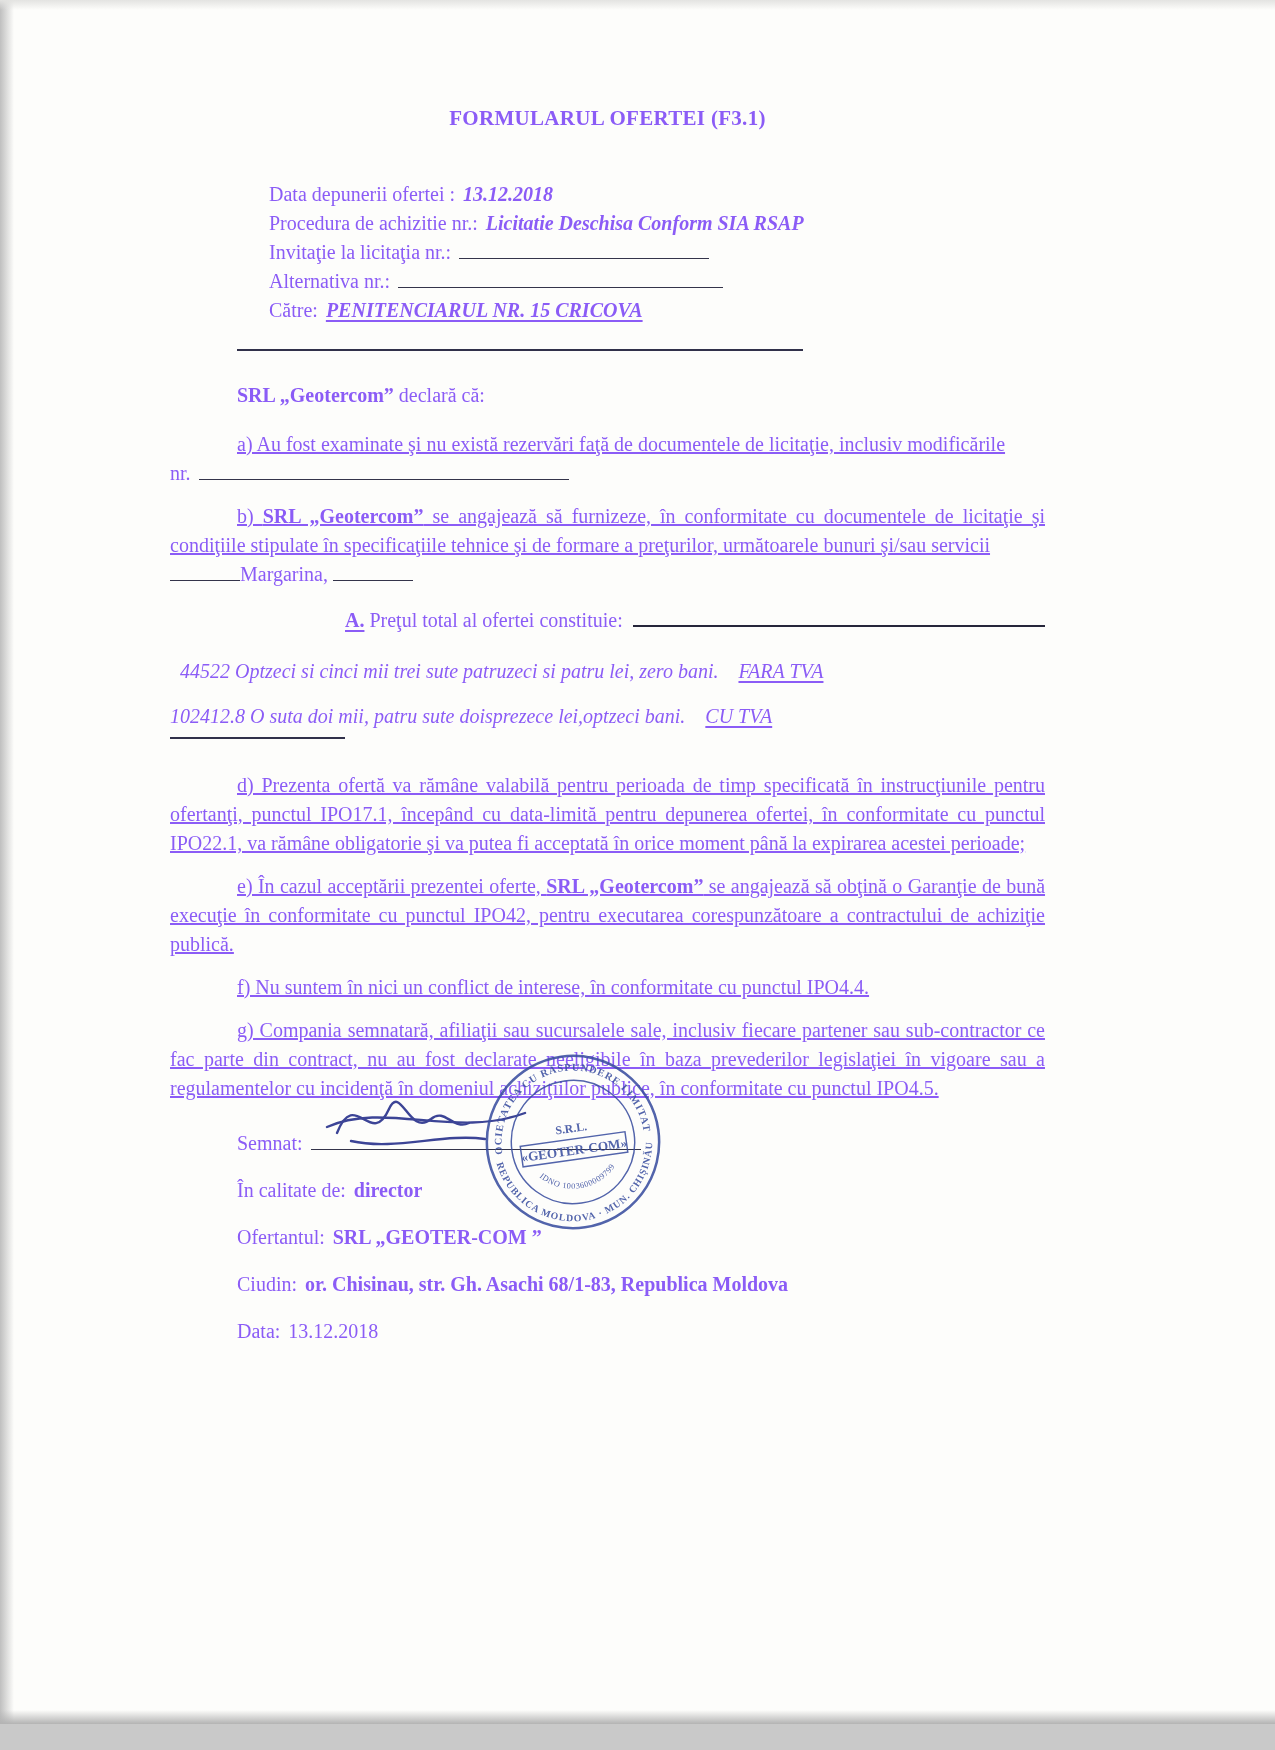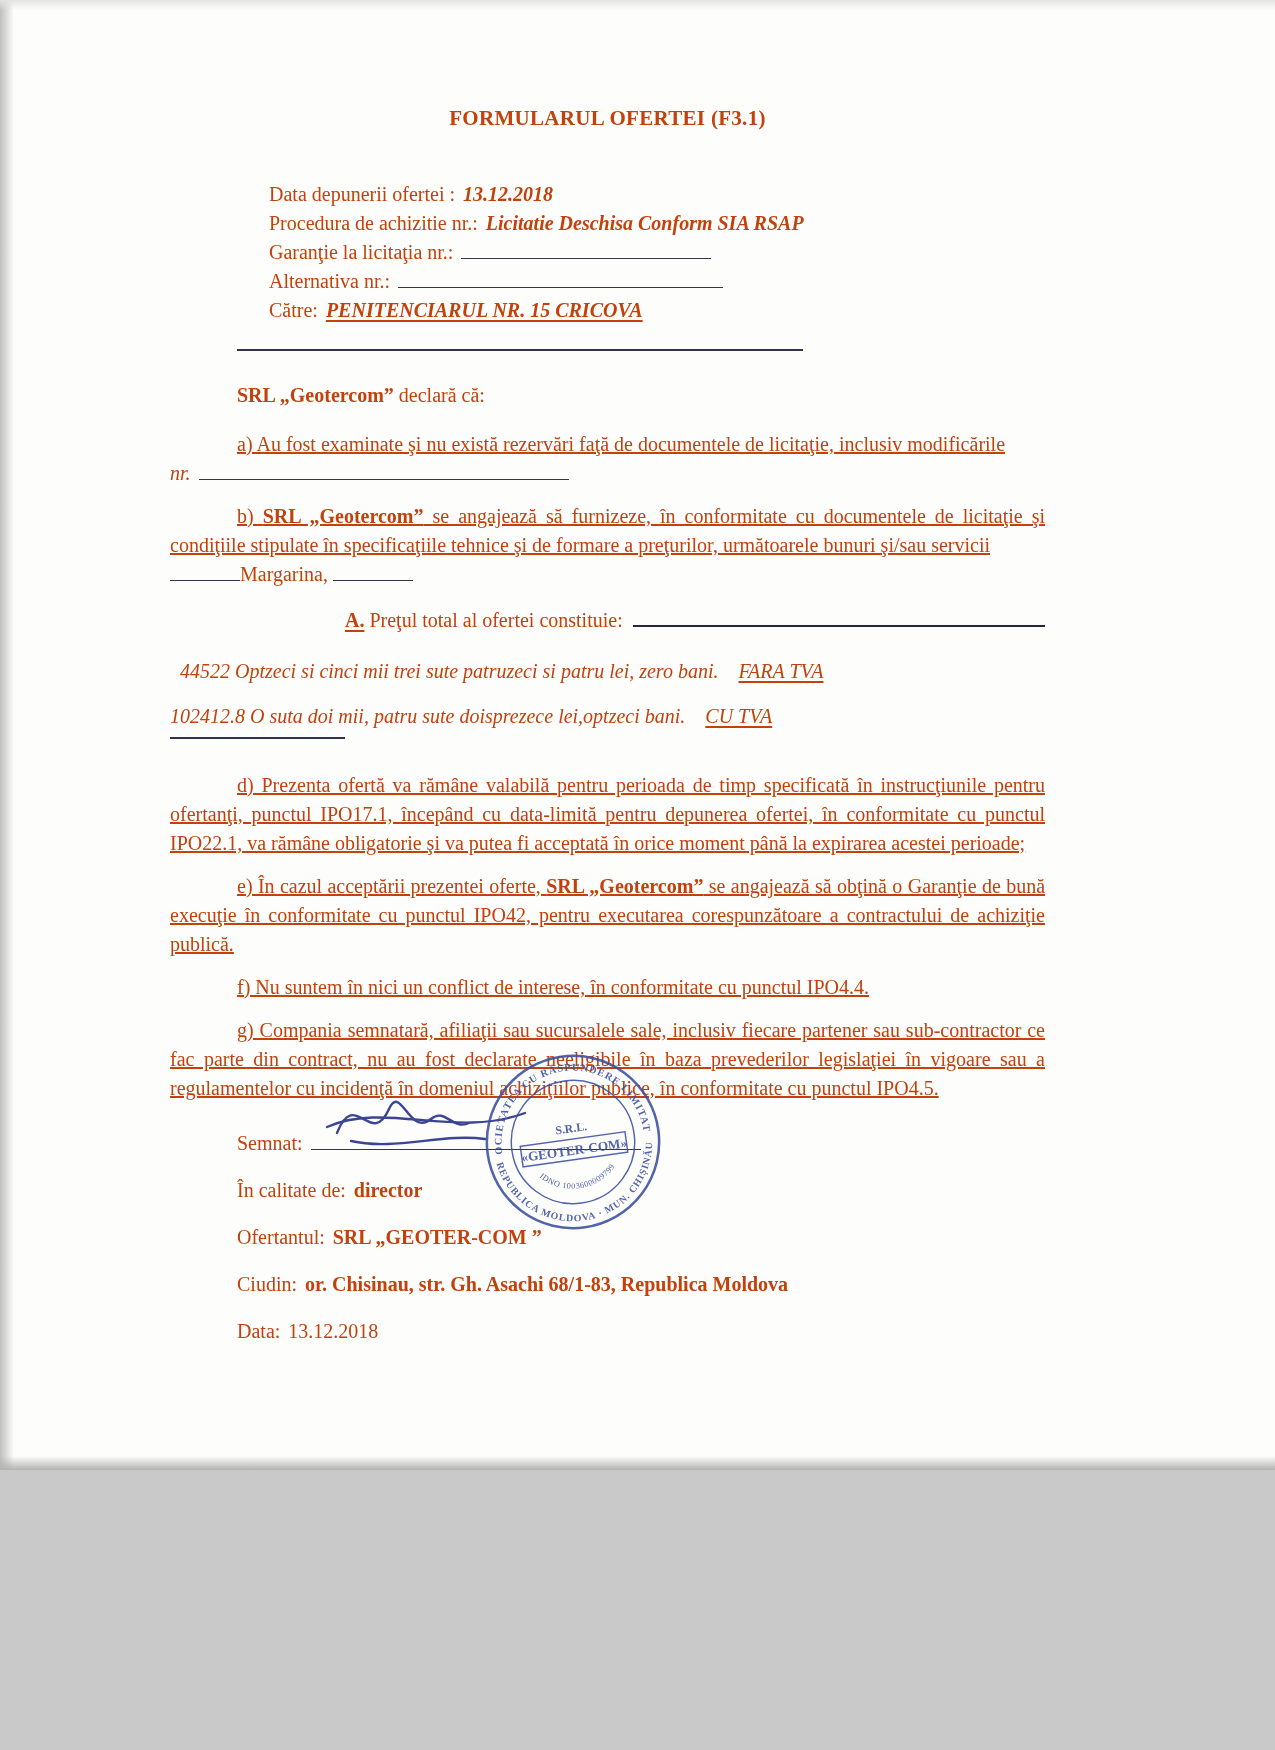--- a/index.html
+++ b/index.html
@@ -1,17 +1,17 @@
 <!DOCTYPE html>
 <html><head>
 <meta charset="utf-8">
 <style>
   html,body{margin:0;padding:0;}
   body{background:#c9c9c9;font-family:"Liberation Serif",serif;}
-  .page{position:relative;width:1275px;height:1470px;margin:0 auto;background:#fdfdfb;color:#c2410c;overflow:hidden;}
+  .page{position:relative;width:1275px;height:1724px;margin:0 auto;background:#fdfdfb;color:#8b5cf6;overflow:hidden;}
   .scan-edge-left{position:absolute;left:0;top:0;bottom:0;width:14px;
     background:linear-gradient(90deg,#bfbfbf,rgba(253,253,251,0));}
   .scan-edge-bottom{position:absolute;left:0;right:0;bottom:0;height:14px;
     background:linear-gradient(0deg,#b3b3b3,rgba(253,253,251,0));}
   .scan-edge-top{position:absolute;left:0;right:0;top:0;height:10px;
     background:linear-gradient(180deg,#e3e3e1,rgba(253,253,251,0));}
   .content{position:absolute;left:170px;width:875px;top:0;font-size:20px;line-height:29px;}
   .title{margin:104px 0 0;text-align:center;font-size:21px;font-weight:bold;letter-spacing:.3px;}
   .hdr{margin:47px 0 0 67px;}
   .hdr .row{white-space:nowrap;margin-left:32px;}
@@ -21,21 +21,21 @@
   .u{text-decoration:underline;text-underline-offset:3px;}
   .blank{display:inline-block;border-bottom:1.6px solid #34344a;height:15px;vertical-align:baseline;}
   .w250{width:250px;} .w325{width:325px;} .w370{width:370px;}
   .w70{width:70px;} .w80{width:80px;} .w330{width:330px;}
   .rule{border-bottom:2px solid #31314a;}
   .rule-main{width:566px;margin:24px 0 0 67px;}
   .rule-short{width:175px;margin:6px 0 0 0;}
   .decl{margin:30px 0 0 67px;}
   .para{margin:14px 0 0;text-align:justify;text-indent:67px;text-decoration:underline;}
   .para-first{margin-top:20px;}
-  .nrline{margin:0;font-style:italic;}
+  .nrline{margin:0;}
   .margline{margin:0;}
   .secA{display:flex;align-items:baseline;margin:14px 0 0 175px;}
   .secA .fill{flex:1;border-bottom:2px solid #26263a;height:22px;margin-left:10px;}
   .price{margin:22px 0 0 10px;font-style:italic;}
   .price .tag{margin-left:20px;font-weight:normal;}
   .price2{margin-top:16px;margin-left:0;}
   .sigblock{position:relative;margin:26px 0 0 67px;height:29px;}
   .sigline{white-space:nowrap;}
   .sig-svg{position:absolute;left:88px;top:-54px;width:215px;height:88px;pointer-events:none;}
   .stamp{position:absolute;left:243px;top:-80px;width:186px;height:186px;opacity:.88;transform:rotate(-8deg);}
@@ -55,21 +55,21 @@
     <h1 class="title">FORMULARUL OFERTEI (F3.1)</h1>
 
     <div class="hdr">
       <div class="row">
         <span class="lbl">Data depunerii ofertei :</span><span class="bi">13.12.2018</span>
       </div>
       <div class="row">
         <span class="lbl">Procedura de achizitie nr.:</span><span class="bi">Licitatie Deschisa Conform SIA RSAP</span>
       </div>
       <div class="row">
-        <span class="lbl">Garanţie la licitaţia nr.:</span><span class="blank w250"></span>
+        <span class="lbl">Invitaţie la licitaţia nr.:</span><span class="blank w250"></span>
       </div>
       <div class="row">
         <span class="lbl">Alternativa nr.:</span><span class="blank w325"></span>
       </div>
       <div class="row">
         <span class="lbl">Către:</span><span class="bi u">PENITENCIARUL NR. 15 CRICOVA</span>
       </div>
     </div>
 
     <div class="rule rule-main"></div>

